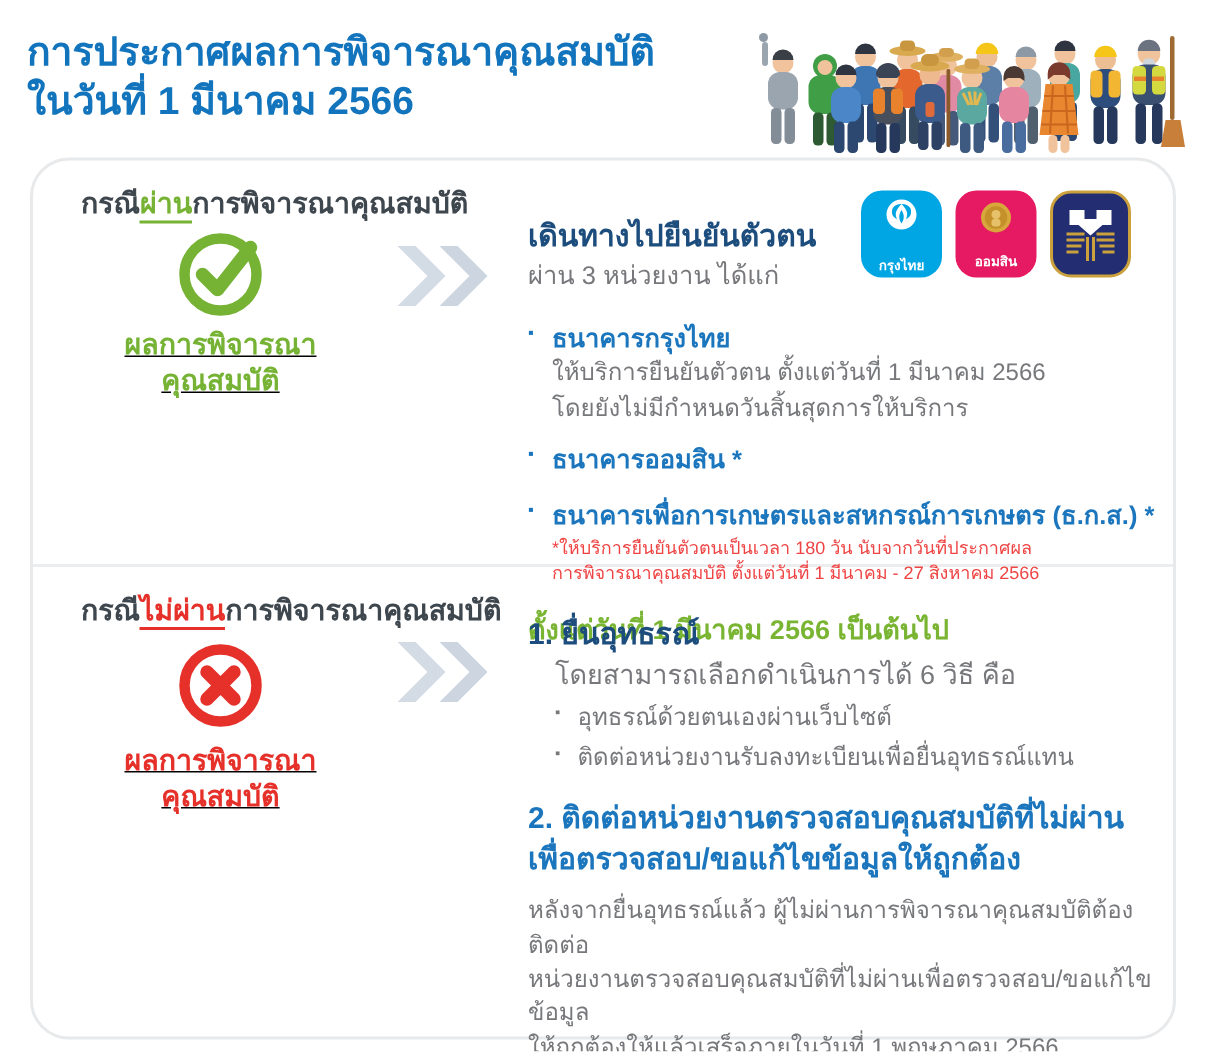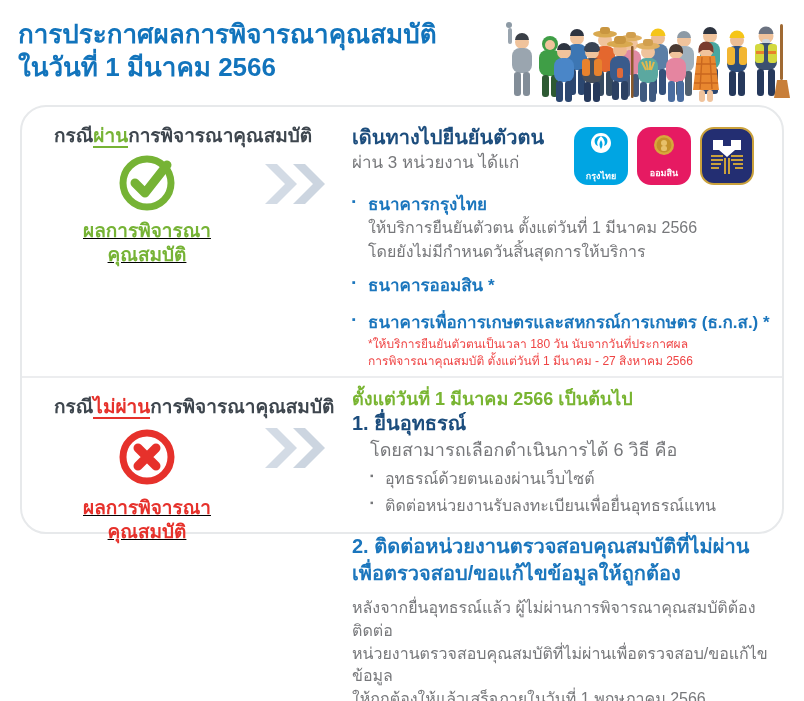--- a/index.html
+++ b/index.html
@@ -6,21 +6,21 @@
   html,body { background:#ffffff; }
   body { font-family:"Liberation Sans","DejaVu Sans",sans-serif; }
   .page { position:relative; width:804px; height:701px; background:#fff; overflow:hidden; }
 
   
   .title { position:absolute; left:18px; top:18px; font-size:26px; line-height:1.28;
            font-weight:700; color:#1274bc; letter-spacing:0; }
   .illustration { position:absolute; right:8px; top:2px; }
 
   
-  .card { position:absolute; left:20px; top:105px; width:764px; height:429px;
+  .card { position:absolute; left:20px; top:105px; width:764px; height:588px;
           background:#fff; border:2px solid #e7e9eb; border-radius:26px; }
   .section { position:relative; width:100%; }
   .section-pass { height:271px; border-bottom:2px solid #ecedef; }
   .section-fail { height:311px; }
 
   .case-header { position:absolute; left:32px; top:13px; font-size:19px; font-weight:700;
                  color:#3e464e; }
   .case-kw { border-bottom:2px solid currentColor; padding-bottom:0px; }
   .kw-green { color:#76b335; }
   .kw-red   { color:#e6312b; }
@@ -28,21 +28,21 @@
   .result-block { position:absolute; left:40px; top:40px; width:170px; text-align:center;text-decoration:underline; }
   .result-icon { display:block; margin:0 auto; }
   .result-caption { margin-top:6px; font-size:19px; font-weight:700; line-height:1.25; }
   .cap-green { color:#76b335; }
   .cap-red   { color:#e6312b; }
 
   .chevrons { position:absolute; left:243px; top:57px; }
   .section-fail .chevrons { top:50px; }
 
   
-  .rcol { position:absolute; left:330px; top:17px; width:420px; }
+  .rcol { position:absolute; left:330px; top:38px; width:420px; }
   .section-fail .rcol { top:32px; }
 
   .h-navy { font-size:20px; font-weight:700; color:#1c4d7d; line-height:1.3; }
   .h-blue { font-size:20px; font-weight:700; color:#1b76bd; line-height:1.33; }
   .sub-gray { font-size:17px; color:#77787b; line-height:1.35; margin-top:2px; }
   .body-gray { font-size:16px; color:#77787b; line-height:1.42; }
   .note-green { font-size:18px; font-weight:700; color:#79b532; line-height:1.45; }
 
   .blist { margin-top:14px; }
   .bitem { position:relative; padding-left:16px; margin-top:19px; }
@@ -57,21 +57,21 @@
   .opt-item::before { content:"▪"; position:absolute; left:0; top:1px; font-size:10px; color:#77787b; }
 
   
   .logos { position:absolute; left:552px; top:20px; display:flex; gap:9px; }
   .logo-tile { width:54px; height:58px; border-radius:14px; position:relative;
                display:flex; flex-direction:column; align-items:center; justify-content:center;
                overflow:hidden; }
   .lt-ktb  { background:#00a5e3; }
   .lt-gsb  { background:#e61a62; }
   .lt-baac { background:#232e72; border:2px solid #caa13c; }
-  .logo-label { font-size:9px; font-weight:700; color:#fff; line-height:1; margin-top:13px;font-family:Liberation Mono, monospace; }
+  .logo-label { font-size:9px; font-weight:700; color:#fff; line-height:1; margin-top:13px; }
 
   .divider-note { margin-top:16px; }
 </style>
 </head>
 <body>
 
 <div class="page">
 
   <div class="title">
     <div>การประกาศผลการพิจารณาคุณสมบัติ</div>

